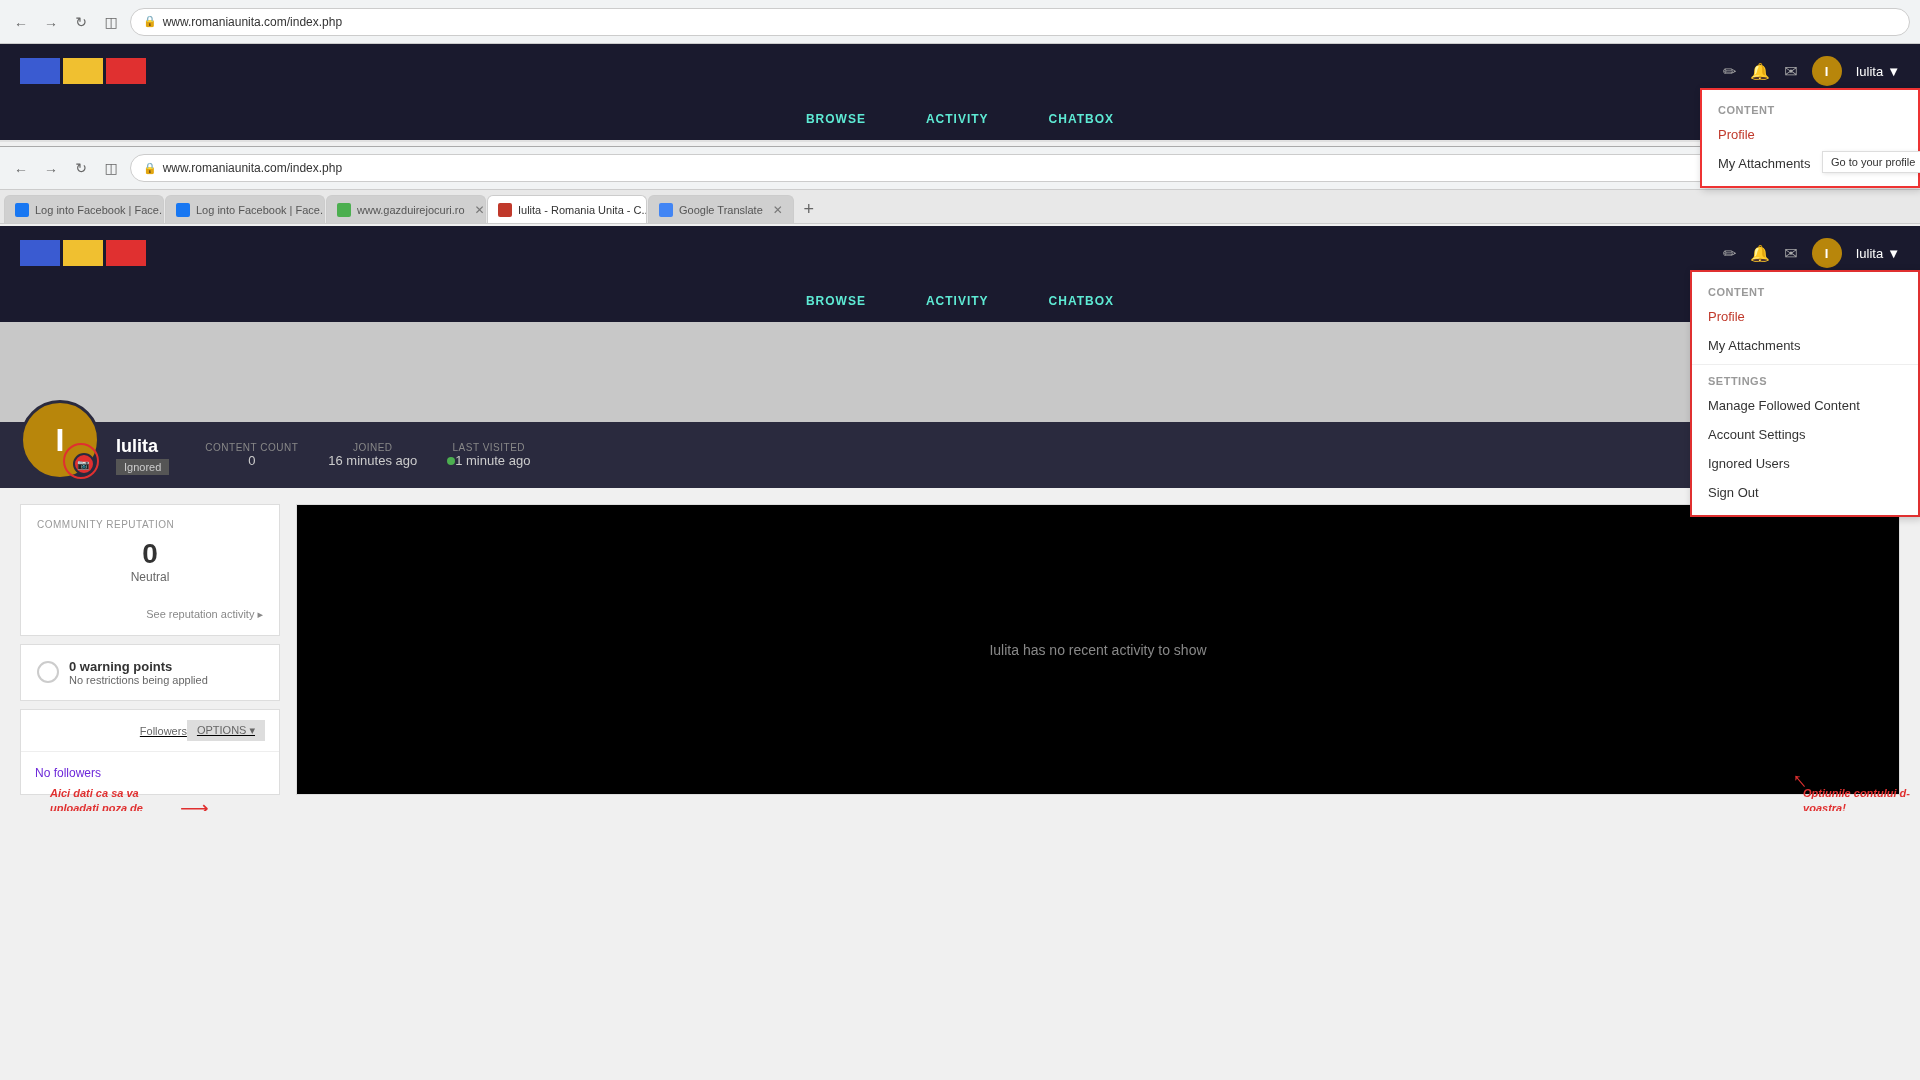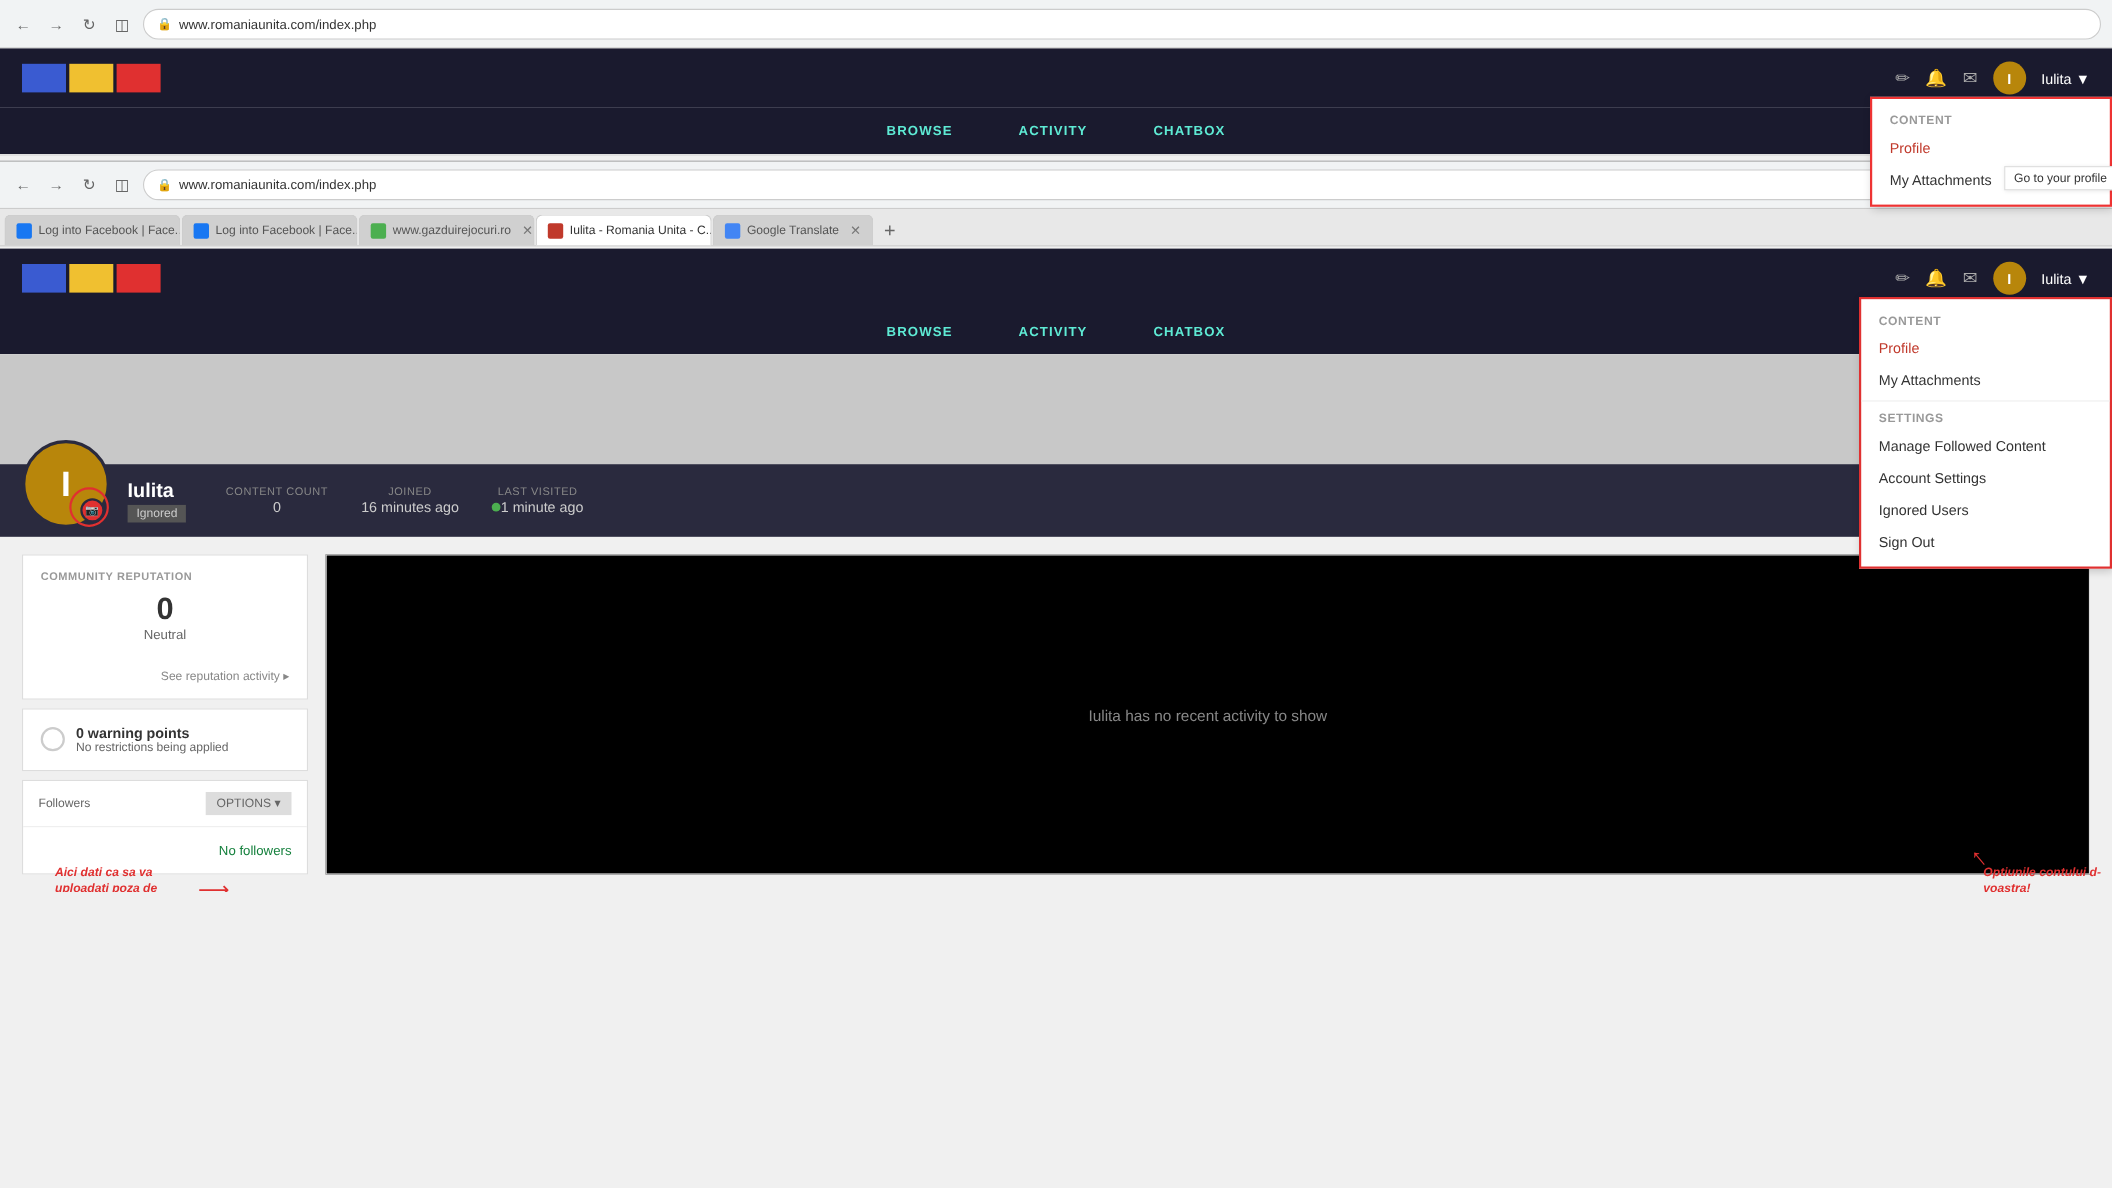--- a/index.html
+++ b/index.html
@@ -322,21 +322,21 @@
       flex-direction: column;
       gap: 8px;
     }
     .reputation-card {
       background: white;
       border: 1px solid #ddd;
       padding: 14px 16px;
     }
     .card-title {
       font-size: 10px;
-      font-weight: bold;
+      font-weight: normal;
       color: #999;
       text-transform: uppercase;
       letter-spacing: 0.5px;
       margin-bottom: 8px;
     }
     .reputation-value {
       font-size: 28px;
       font-weight: bold;
       color: #333;
       text-align: center;
@@ -377,43 +377,43 @@
     .warning-sub {
       font-size: 11px;
       color: #666;
     }
     .followers-card {
       background: white;
       border: 1px solid #ddd;
     }
     .followers-header {
       display: flex;
-      justify-content: space-between;
+      justify-content: flex-end;
       align-items: center;
       padding: 10px 14px;
       border-bottom: 1px solid #eee;
+      text-decoration: underline;
     }
     .followers-title {
       font-size: 11px;
       color: #666;
     }
     .options-btn {
       background: #ddd;
       color: #666;
       border: none;
       padding: 4px 10px;
       font-size: 11px;
       cursor: pointer;
     }
     .no-followers {
       padding: 14px;
-      text-align: right;
-      color: #15803d;
+      text-align: left;
+      color: #6d28d9;
       font-size: 12px;
-      margin-left: 24px;
     }
 
     .profile-content-area {
       flex: 1;
       background: #000000;
       border: 1px solid #ddd;
       padding: 20px;
       min-height: 200px;
       display: flex;
       align-items: center;

